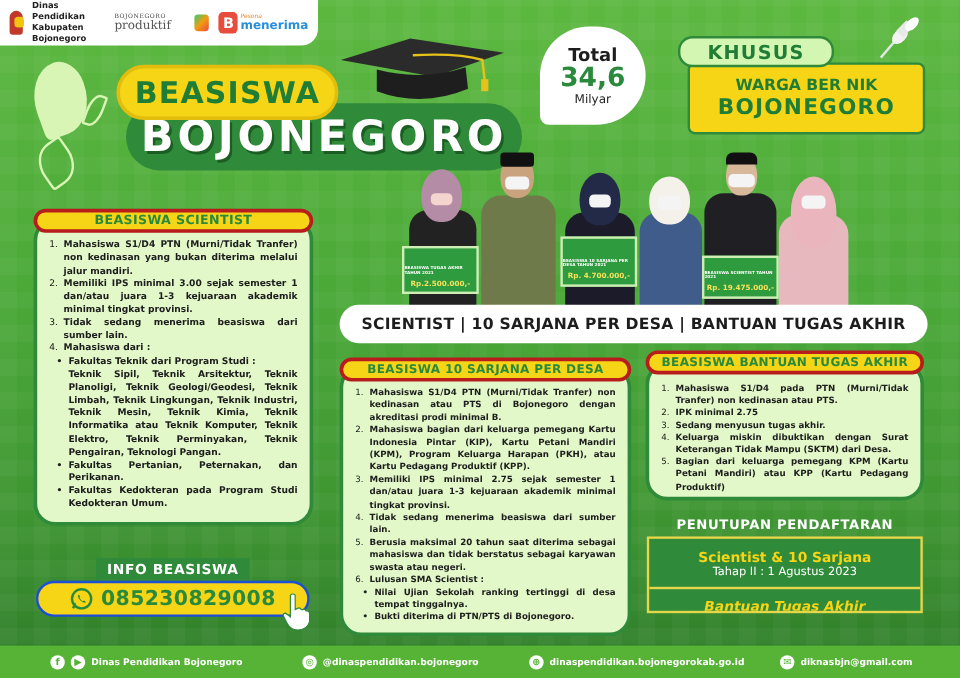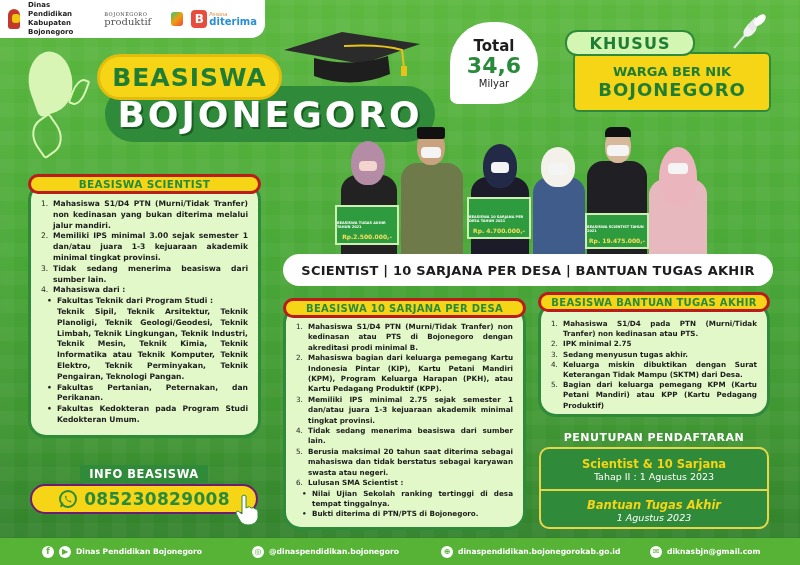--- a/index.html
+++ b/index.html
@@ -138,36 +138,36 @@
   #hdr-akhir { left: 538px; top: 292px; width: 232px; height: 20px; font-size: 10px; }
 
   
   .info-label {
     position: absolute; left: 80px; top: 465px; width: 128px; height: 18px;
     background: #2f8a3a; color: #fff; font-weight: bold; font-size: 11.5px;
     display: flex; align-items: center; justify-content: center; letter-spacing: 0.5px;
   }
   .phone-pill {
     position: absolute; left: 30px; top: 484px; width: 228px; height: 30px;
-    background: #f5d516; border: 2px solid #701a75; border-radius: 16px;
+    background: #f5d516; border: 2px solid #1d4ed8; border-radius: 16px;
     display: flex; align-items: center; justify-content: center; gap: 6px;
   }
   .phone-number { color: #2a8a3c; font-weight: bold; font-size: 17px; letter-spacing: 0.3px; }
   .wa-icon { width: 20px; height: 20px; }
   .hand-icon { position: absolute; left: 234px; top: 494px; width: 26px; height: 32px; }
 
   
   .closing-label {
     position: absolute; left: 548px; top: 428px; width: 212px; height: 18px;
     color: #fff; font-weight: bold; font-size: 11px; letter-spacing: 0.5px;
     display: flex; align-items: center; justify-content: center;
   }
   .closing-box {
-    position: absolute; left: 539px; top: 447px; width: 230px; height: 82px;
-    background: #2f8a3a; border: 2px solid #e6d64a; border-radius: 10px; overflow: hidden;
+    position: absolute; left: 539px; top: 447px; width: 230px; height: 64px;
+    background: #2f8a3a; border: 2px solid #e6d64a; border-radius: 0; overflow: hidden;
   }
   .closing-row { height: 40px; display: flex; flex-direction: column; align-items: center; justify-content: center; }
   .closing-row + .closing-row { border-top: 2px solid #e6d64a; font-style: italic; }
   .closing-title { color: #f5d516; font-weight: bold; font-size: 11.5px; }
   .closing-date { color: #fff; font-size: 9.5px; }
 
   
   .footer {
     position: absolute; left: 0; top: 538px; width: 800px; height: 27px;
     background: #56b335; display: flex; align-items: center;
@@ -191,21 +191,21 @@
     <div>
       <div class="small">BOJONEGORO</div>
       <div class="big">produktif</div>
     </div>
     <div class="produktif-mark"></div>
   </div>
   <div class="logo-pesona">
     <div class="pesona-b">B</div>
     <div class="pesona-text">
       <div class="s">Pesona</div>
-      <div class="b">diterima</div>
+      <div class="b">menerima</div>
     </div>
   </div>
 </div>
 
 <div class="leaf leaf1"></div>
 <div class="leaf-outline lo1"></div>
 <div class="leaf-outline lo2"></div>
 
 <div class="title-bojonegoro">BOJONEGORO</div>
 <div class="title-beasiswa">BEASISWA</div>

